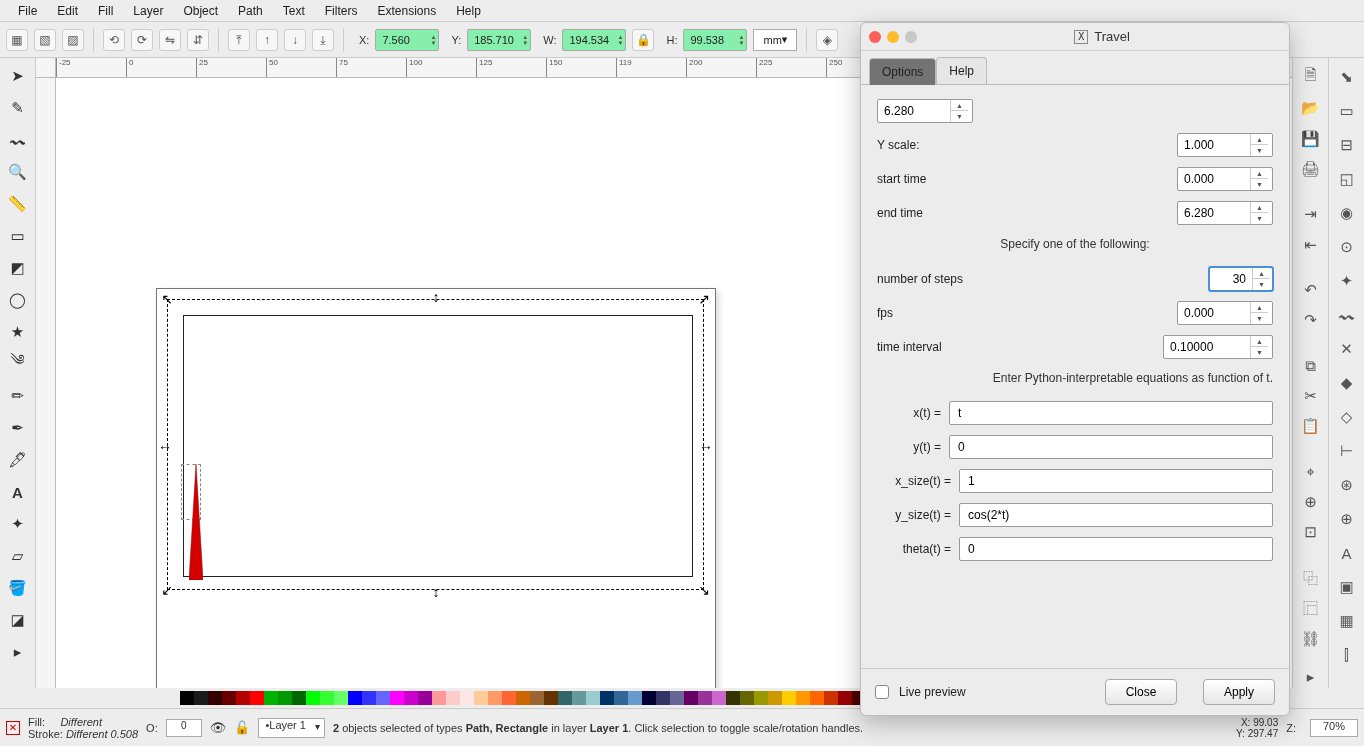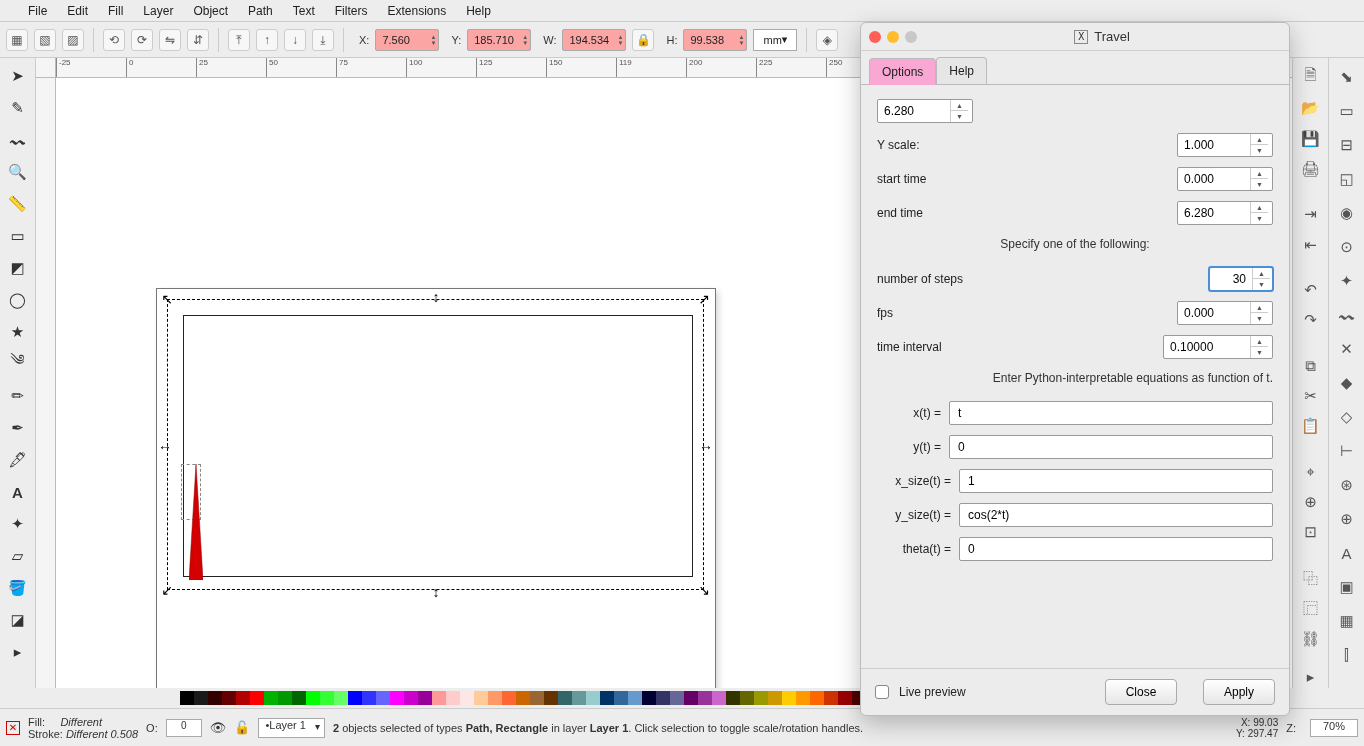--- a/index.html
+++ b/index.html
@@ -1,27 +1,27 @@
 <!DOCTYPE html>
 <html><head>
 <meta charset="utf-8">
 <style>
 * { box-sizing: border-box; margin: 0; padding: 0; font-family: -apple-system, "Segoe UI", Arial, sans-serif; }
 body { width: 1364px; height: 746px; background: #f0f0f0; font-size: 12px; color: #222; position: relative; overflow: hidden; }
 
 
-.menubar { height: 22px; background: #ededed; display: flex; align-items: center; padding: 0 18px; border-bottom: 1px solid #ccc; }
+.menubar { height: 22px; background: #ededed; display: flex; align-items: center; padding: 0 8px; border-bottom: 1px solid #ccc; }
 .menubar span { padding: 2px 10px; cursor: default; }
 
 
 .toolopts { height: 36px; background: #ededed; border-bottom: 1px solid #ccc; display: flex; align-items: center; padding: 0 6px; gap: 6px; }
 .toolopts .ico { width: 22px; height: 22px; border: 1px solid #ccc; border-radius: 3px; display:flex;align-items:center;justify-content:center;background:#f7f7f7;cursor:pointer;font-size:12px;color:#555;}
 .toolopts .sep { width:1px; height:24px; background:#ccc; margin:0 3px; }
 .toolopts label { font-size:11px; color:#333; margin-left:6px; }
-.toolopts .numfield { width: 64px; height: 22px; border:1px solid #aaa; background:#fca5a5; display:flex;align-items:center;justify-content:space-between;padding:0 2px 0 6px;font-size:11px;border-radius:2px;}
+.toolopts .numfield { width: 64px; height: 22px; border:1px solid #aaa; background:#86efac; display:flex;align-items:center;justify-content:space-between;padding:0 2px 0 6px;font-size:11px;border-radius:2px;}
 .toolopts .spin { display:flex;flex-direction:column;gap:0;font-size:6px;color:#555;line-height:6px;}
 .toolopts .unitsel { width:44px;height:22px;border:1px solid #aaa;background:#fff;font-size:11px;display:flex;align-items:center;justify-content:center;}
 
 
 .main { position: absolute; top: 58px; bottom: 58px; left: 0; right: 0; display: flex; }
 .left-tools { width: 36px; background: #ededed; border-right:1px solid #ccc; display:flex;flex-direction:column;align-items:center;padding-top:4px;gap:4px;}
 .left-tools .tbtn { width:28px;height:28px;display:flex;align-items:center;justify-content:center;cursor:pointer;border-radius:2px;font-size:15px;color:#333;}
 
 .ruler-corner { width: 20px; height: 20px; background:#f5f5f5; border-right:1px solid #bbb; border-bottom:1px solid #bbb; position:relative; }
 .lock-ico{position:absolute;left:40px;top:2px;font-size:12px;color:#b58900;}
@@ -63,21 +63,21 @@
 .status .zoom{width:48px;height:18px;border:1px solid #aaa;background:#fff;text-align:center;margin-left:6px;}
 
 
 .dialog{ position:absolute; top:22px; left:860px; width:430px; height:694px; background:#ececec; border:1px solid #bcbcbc; box-shadow:0 8px 24px rgba(0,0,0,.25); border-radius:6px; display:flex; flex-direction:column;}
 .titlebar{ height:28px; display:flex; align-items:center; padding:0 8px; gap:6px; border-bottom:1px solid #d0d0d0;}
 .tl-btn{width:12px;height:12px;border-radius:50%;}
 .titlebar .title{flex:1;text-align:center;font-size:13px;color:#333;display:flex;align-items:center;justify-content:center;gap:6px;}
 .titlebar .title .xdia{font-family:monospace;border:1px solid #888;width:14px;height:14px;display:inline-flex;align-items:center;justify-content:center;font-size:10px;}
 .tabs{display:flex;padding:6px 8px 0 8px;gap:0;border-bottom:1px solid #bbb;}
 .tab{padding:6px 12px;border:1px solid #bbb;border-bottom:none;background:#e6e6e6;border-radius:4px 4px 0 0;font-size:12px;cursor:pointer;}
-.tab.active{background:#f9a8d4;position:relative;top:1px;}
+.tab.active{background:#737373;position:relative;top:1px;}
 .dialog-body{flex:1;padding:14px 16px;overflow:auto;}
 .drow{display:flex;align-items:center;margin-bottom:10px;}
 .drow label{flex:1;font-size:12px;color:#222;}
 .drow .spinfield{width:96px;height:24px;border:1px solid #999;background:#fff;display:flex;border-radius:2px;}
 .drow .spinfield input{border:none;outline:none;width:72px;height:22px;padding:0 6px;font-size:12px;background:transparent;}
 .drow .spinfield.focus{outline:2px solid #4a90d9;outline-offset:-1px;}
 .drow .spinbtns{display:flex;flex-direction:column;width:18px;border-left:1px solid #ccc;}
 .drow .spinbtns span{height:11px;font-size:7px;display:flex;align-items:center;justify-content:center;color:#555;cursor:pointer;}
 .drow .spinbtns span:first-child{border-bottom:1px solid #ccc;}
 .section-hint{text-align:center;font-size:12px;color:#333;margin:12px 0 16px;}

